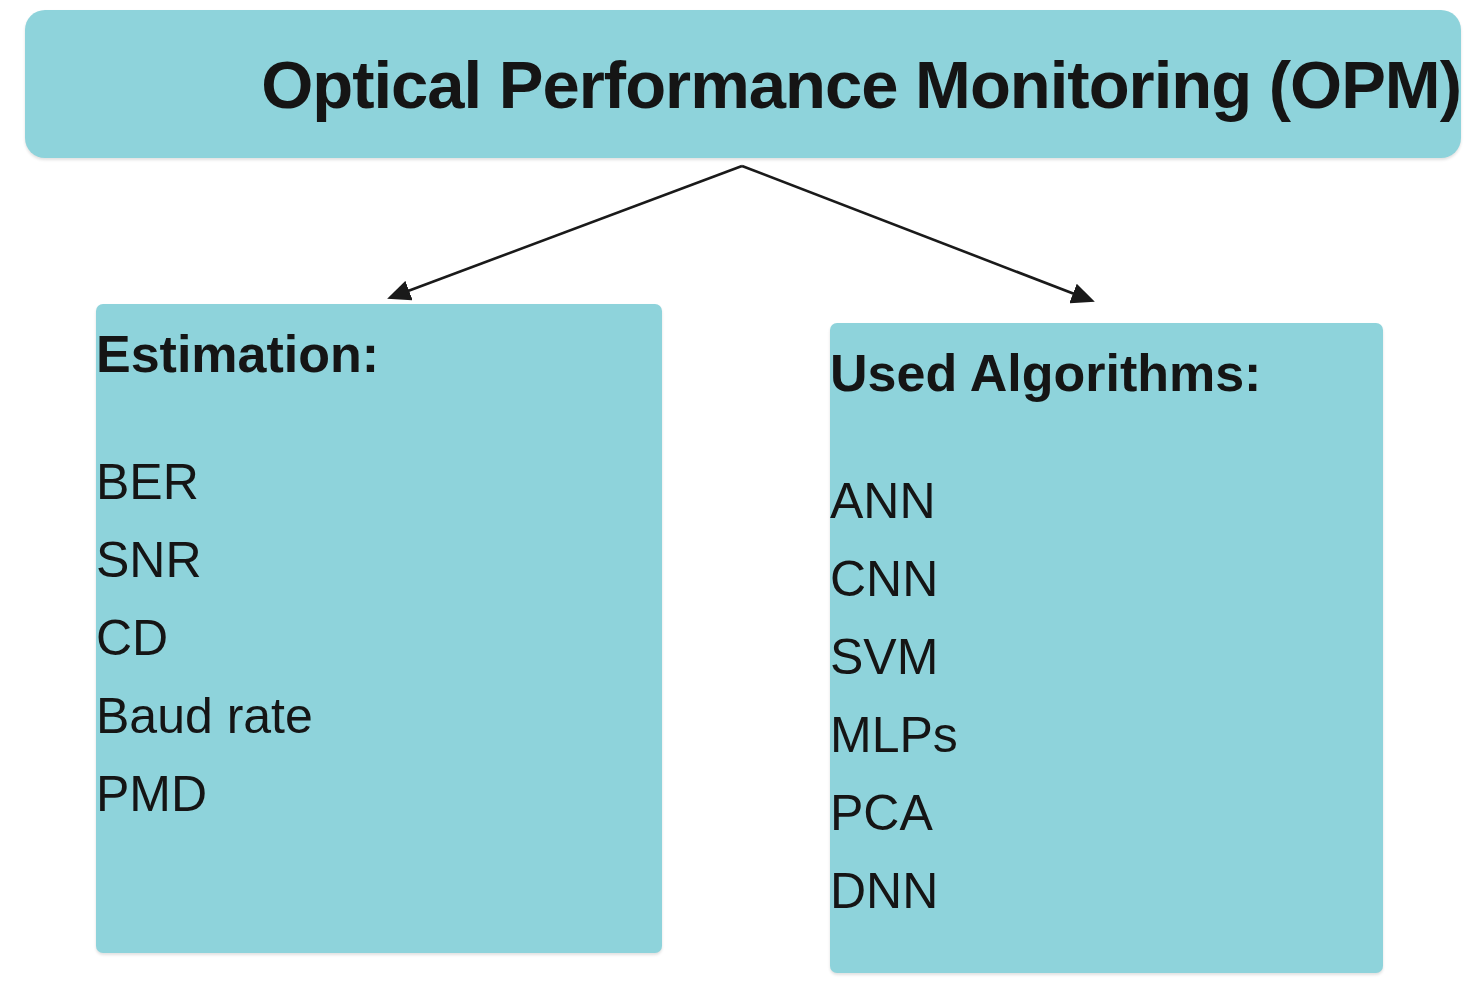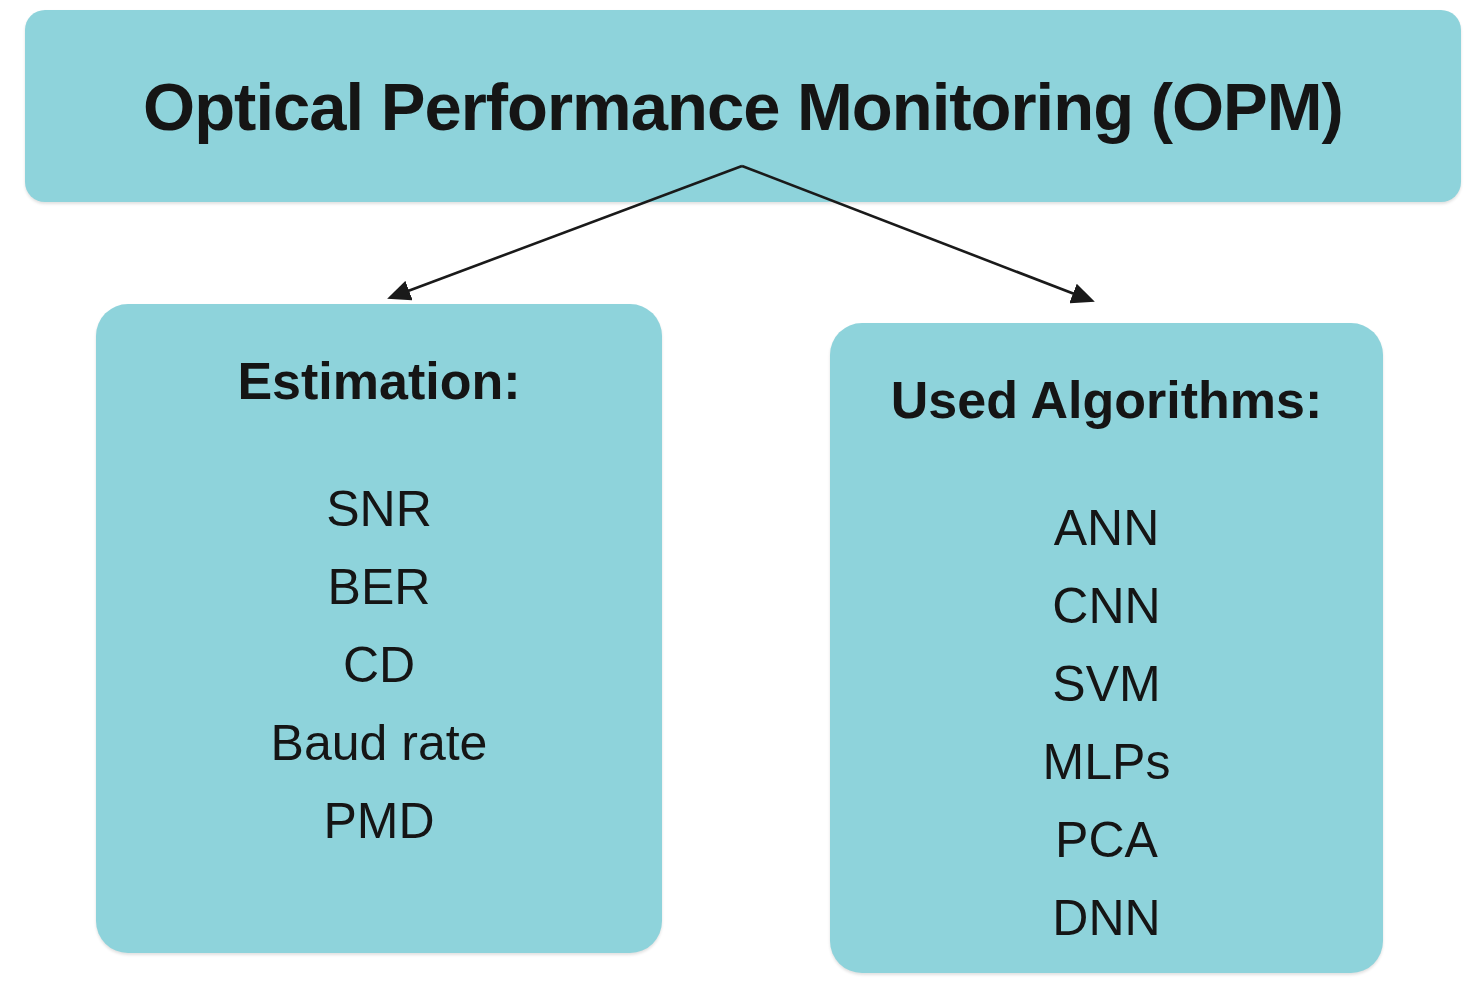--- a/index.html
+++ b/index.html
@@ -16,45 +16,44 @@
     overflow: hidden;
   }
   .canvas {
     position: relative;
     width: 1484px; height: 982px;
     background: var(--background);
   }
   .top-box {
     position: absolute;
     left: 25px; top: 10px;
-    width: 1436px; height: 192px;
+    width: 1436px; height: 148px;
     background: var(--box-fill);
     border-radius: 20px;
-    display: flex; align-items: center; justify-content: center;
+    display: flex; align-items: center; justify-content: flex-end;
     box-shadow: 0 2px 3px rgba(0,0,0,0.12);
   }
   .top-box .title-text {
     font-size: 67px;
     font-weight: bold;
     color: var(--text);
     letter-spacing: -1px;
     white-space: nowrap;
   }
   .arrows {
     position: absolute;
     left: 0; top: 0;
     width: 1484px; height: 982px;
     pointer-events: none;
   }
   .child-box {
     position: absolute;
     background: var(--box-fill);
-    border-radius: 32px;
-    text-align: center;
-    padding-top: 48px;
+    border-radius: 7px;
+    padding-top: 21px;
     box-shadow: 0 2px 3px rgba(0,0,0,0.12);
   }
   .child-box.left {
     left: 96px; top: 304px;
     width: 566px; height: 649px;
   }
   .child-box.right {
     left: 830px; top: 306px;
     width: 553px; height: 650px; margin-top: 17px;
   }
@@ -91,22 +90,22 @@
         <path d="M0,0 L9,4 L0,8 z" fill="#1a1a1a"></path>
       </marker>
     </defs>
     <line x1="742" y1="166" x2="392" y2="297" stroke="#1a1a1a" stroke-width="2.6" marker-end="url(#arrowhead)"></line>
     <line x1="742" y1="166" x2="1090" y2="300" stroke="#1a1a1a" stroke-width="2.6" marker-end="url(#arrowhead)"></line>
   </svg>
 
   <div class="child-box left">
     <div class="box-heading">Estimation:</div>
     <ul class="box-list">
+        <li>BER</li>
         <li>SNR</li>
-        <li>BER</li>
         <li>CD</li>
         <li>Baud rate</li>
         <li>PMD</li>
       </ul>
   </div>
 
   <div class="child-box right">
     <div class="box-heading">Used Algorithms:</div>
     <ul class="box-list">
         <li>ANN</li>

